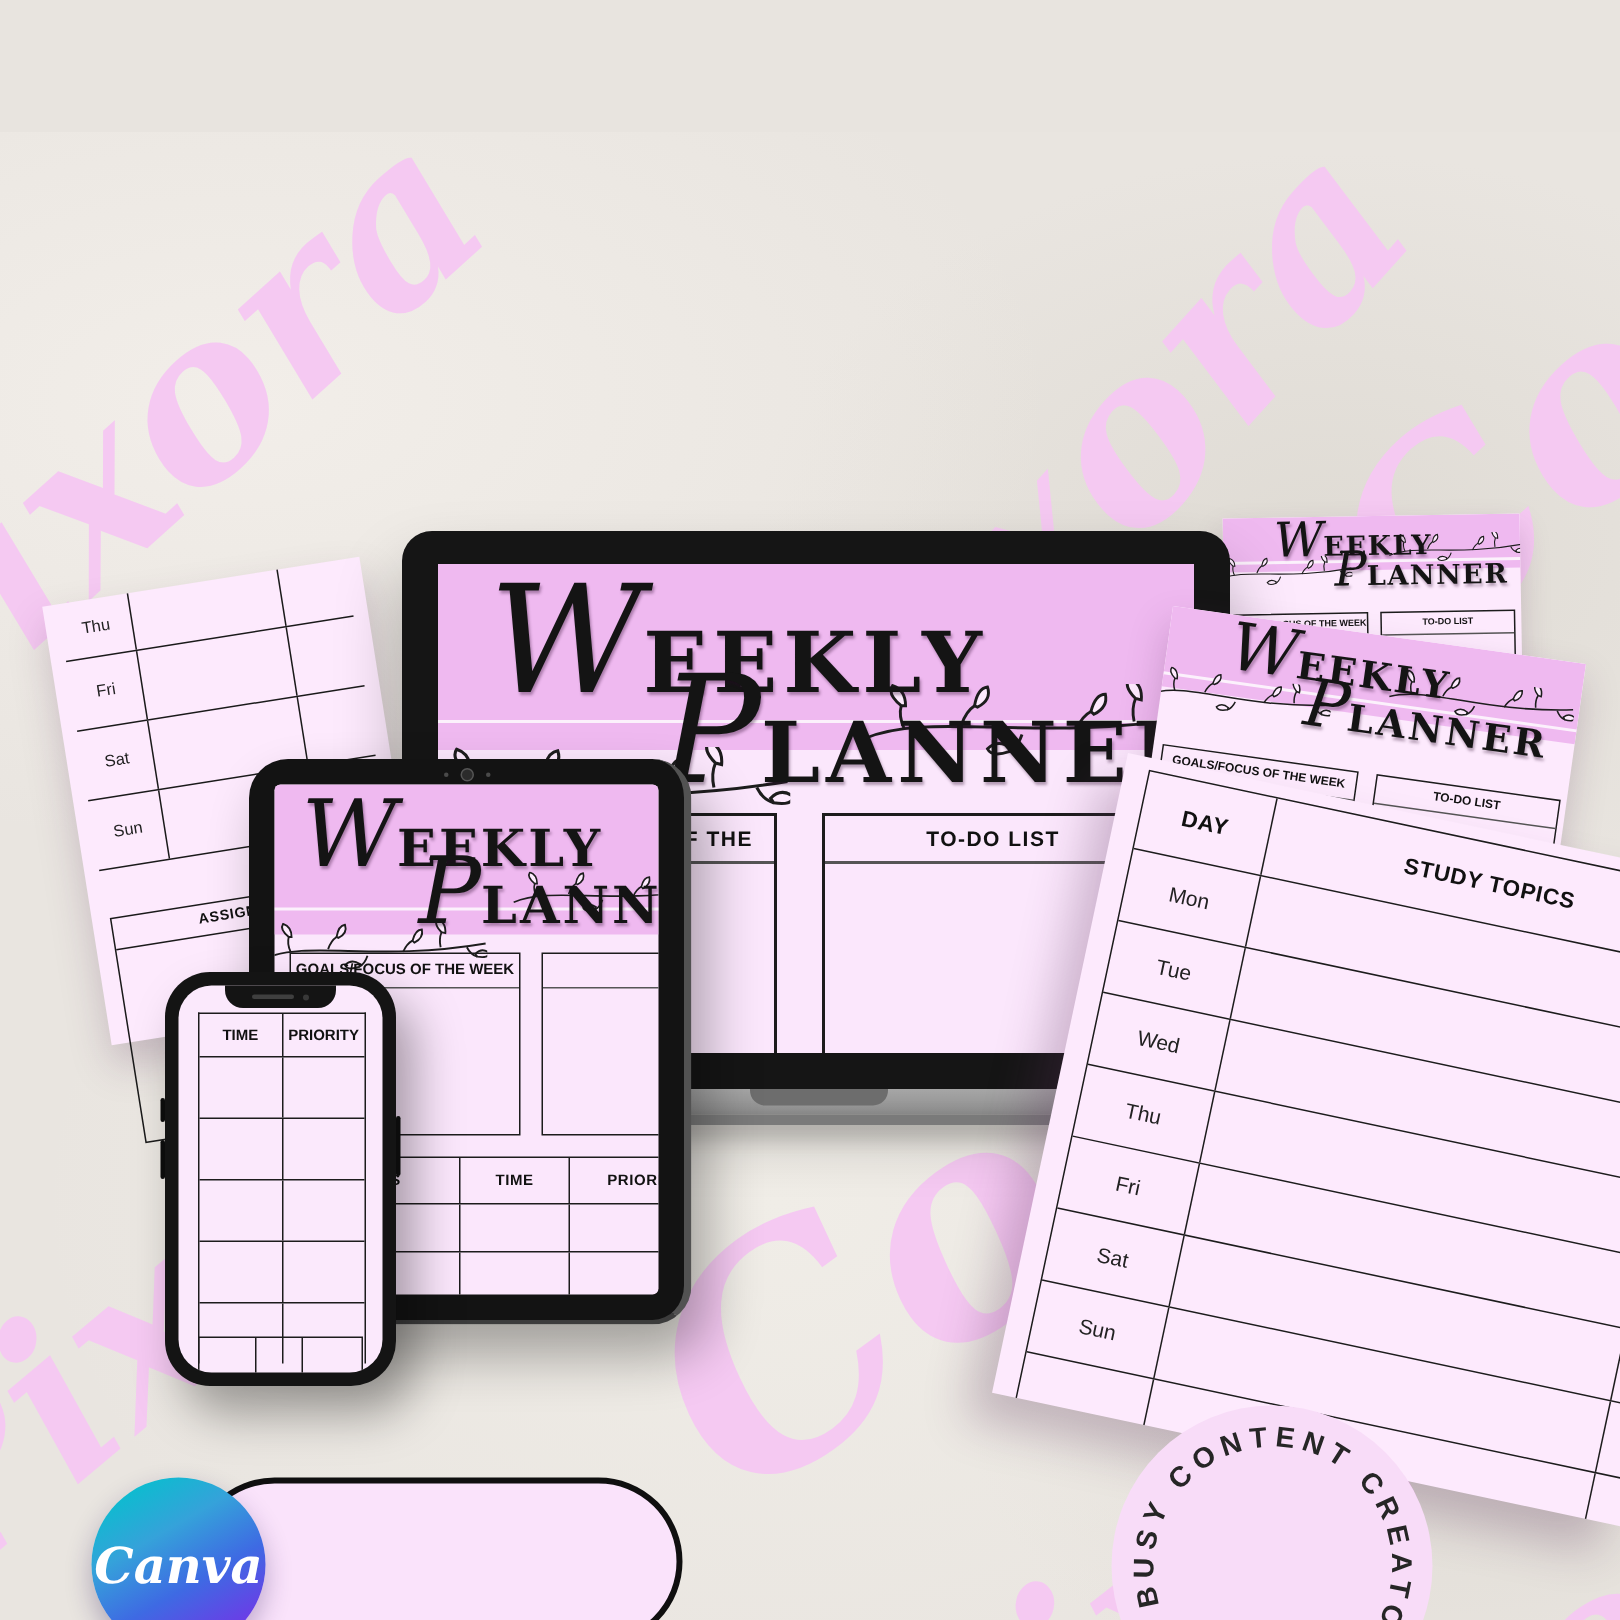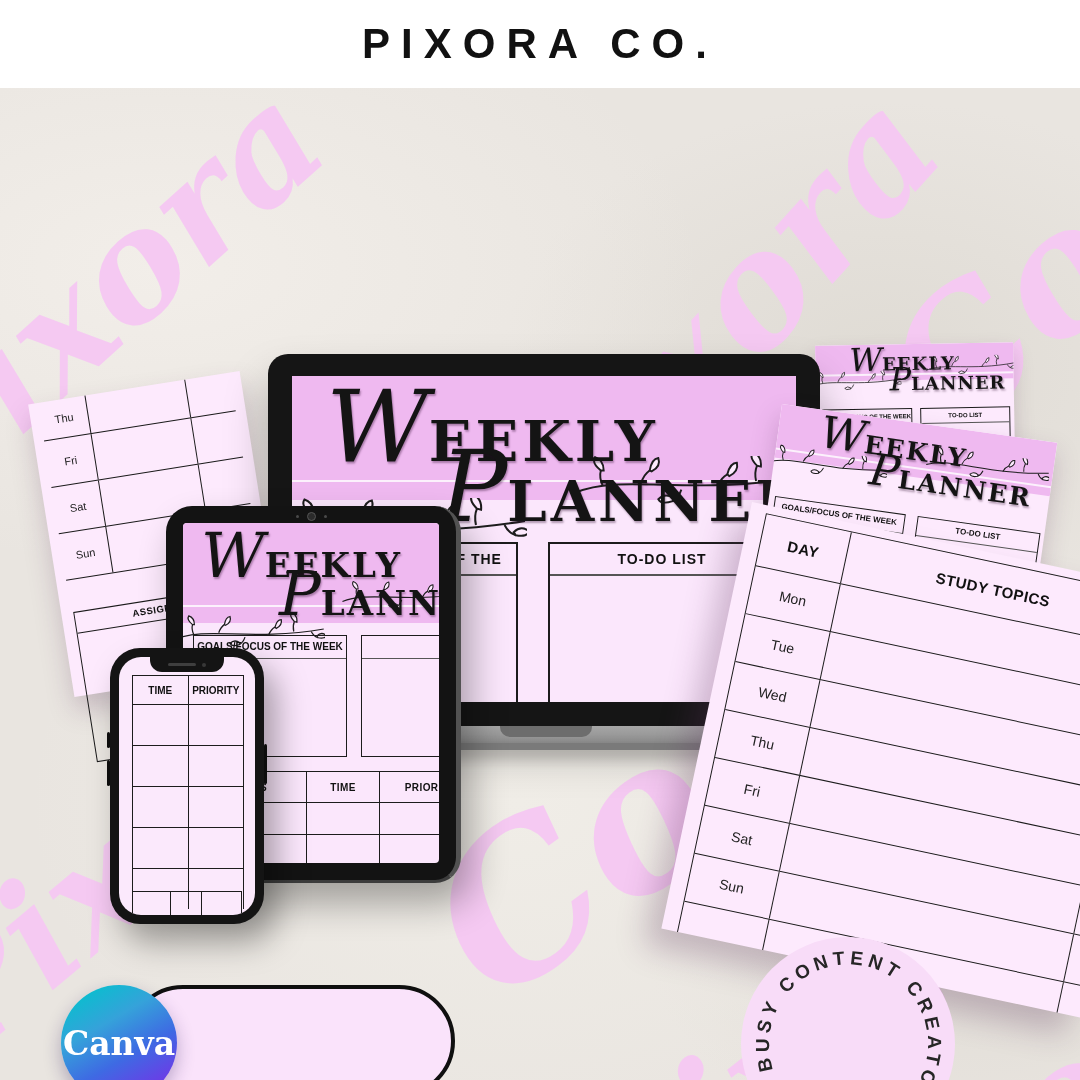--- a/index.html
+++ b/index.html
@@ -159,21 +159,21 @@
   .ph-tail{position:absolute;left:13px;top:234px;width:110px;height:30px;border-top:1.4px solid #1c1c1c;display:flex;}
   .ph-tail .lcell{width:38px;border-right:1.3px solid #1c1c1c;border-left:1.4px solid #1c1c1c;}
   .ph-tail .rcell{width:40px;margin-left:30px;border-left:1.3px solid #1c1c1c;border-right:1.4px solid #1c1c1c;}
 
   
   .canva-button{position:absolute;left:127px;top:897px;width:320px;height:104px;background:#fae3fb;
                 border:4px solid #0f0f0f;border-radius:56px;z-index:8;display:flex;align-items:center;}
   .canva-logo{position:absolute;left:-70px;top:-4px;width:116px;height:116px;border-radius:50%;
               background:linear-gradient(150deg,#00c4cc 5%,#35a2da 35%,#3e6ae3 60%,#7d2ae8 95%);
               display:flex;align-items:center;justify-content:center;box-shadow:0 8px 18px rgba(40,20,90,.3);}
-  .canva-logo-text{font-family:"DejaVu Serif",serif;font-weight:bold;font-size:33px;color:#fff;}
+  .canva-logo-text{font-family:"DejaVu Serif",serif;font-style:italic;font-weight:bold;font-size:33px;color:#fff;}
   .canva-label{margin-left:62px;font-size:40px;color:#141414;letter-spacing:.5px;}
 
   
   .badge{position:absolute;left:741px;top:849px;width:214px;height:214px;border-radius:50%;background:#f8dcf8;z-index:8;}
   .badge svg{position:absolute;left:0;top:0;}
   .badge text{font-family:"Liberation Sans",sans-serif;font-size:19px;font-weight:600;letter-spacing:4.5px;fill:#262626;}
 </style>
 </head>
 <body>
 
@@ -194,23 +194,20 @@
             <path d="M160,19 q3,-12 10,-12 q2,9 -8,14 z" fill="#fdeafd"></path>
           <path d="M190,26 q-2,-9 1,-16"></path>
             <path d="M191,10 q-9,-9 -4,-14 q9,4 8,15 z" fill="#fdeafd"></path>
           <path d="M218,26 q4,8 11,10"></path>
             <path d="M229,36 q12,2 13,-4 q-8,-6 -15,1 z" fill="#fdeafd"></path>
         </g>
       </symbol>
     </defs>
   </svg>
 
-  <div class="header-bar">
-    <div class="brand">PIXORA CO.</div>
-  </div>
 
   <div class="stage">
 
     <div class="wm" style="left:-150px;top:330px;font-size:150px;transform:rotate(-42deg)">Pixora</div>
     <div class="wm" style="left:480px;top:390px;font-size:155px;transform:rotate(-48deg)">Pixora</div>
     <div class="wm" style="left:856px;top:250px;font-size:170px;transform:rotate(-42deg)">Co.</div>
     <div class="wm" style="left:1000px;top:560px;font-size:140px;transform:rotate(-42deg)">Pixora</div>
     <div class="wm" style="left:-120px;top:880px;font-size:150px;transform:rotate(-40deg)">Pixora</div>
     <div class="wm" style="left:396px;top:782px;font-size:200px;transform:rotate(-36deg)">Co.</div>
     <div class="wm" style="left:556px;top:1052px;font-size:150px;transform:rotate(-38deg)">Pixora</div>

